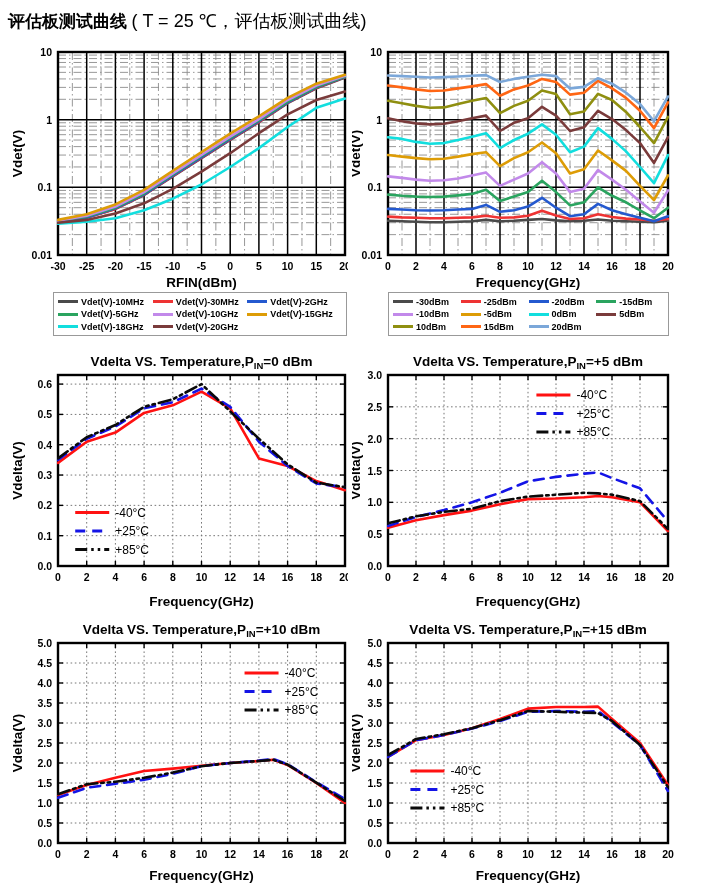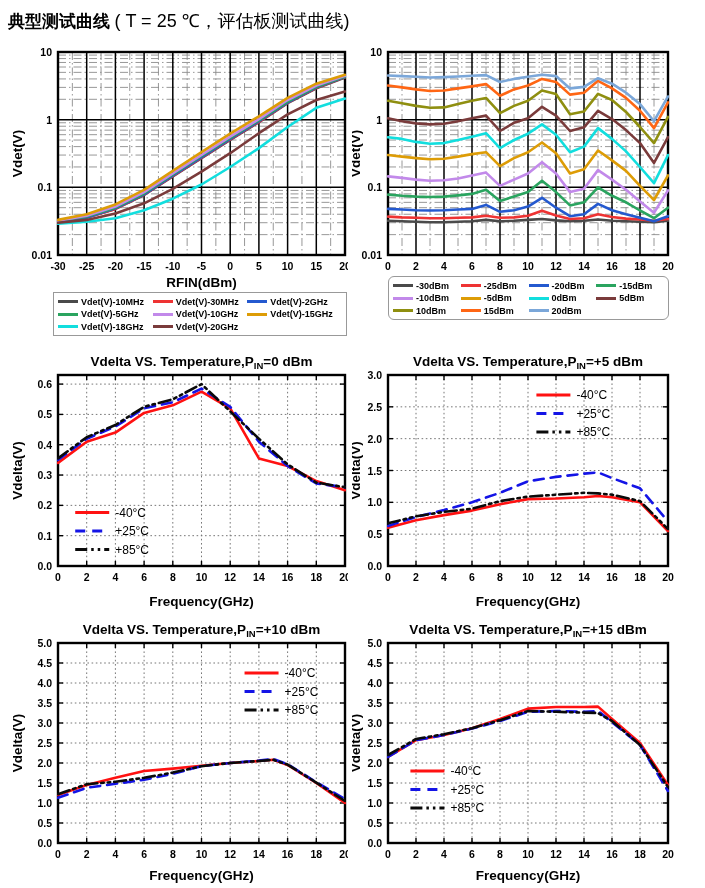--- a/index.html
+++ b/index.html
@@ -11,37 +11,37 @@
   .chart-box{position:absolute;}
   .c0{left:8px;top:42px;}
   .c1{left:352px;top:42px;}
   .c2{left:8px;top:349px;}
   .c3{left:352px;top:349px;}
   .c4{left:8px;top:617px;}
   .c5{left:352px;top:617px;}
   .legend-box{position:absolute;border:1px solid #999;background:#fff;display:flex;flex-wrap:wrap;
               align-content:center;padding:3px 4px;box-sizing:border-box;}
   #legend-0{left:53px;top:292px;width:294px;height:44px;}
-  #legend-1{left:388px;top:276px;width:281px;height:44px;border-radius:6px;}
+  #legend-1{left:388px;top:292px;width:281px;height:44px;}
   #legend-0 .lg-item{width:33.33%;}
   #legend-1 .lg-item{width:25%;}
   .lg-item{display:flex;align-items:center;height:12.5px;}
   .lg-sw{display:inline-block;width:20px;height:3px;margin-right:3px;flex:none;}
   .lg-tx{font-weight:bold;font-size:9px;color:#000;white-space:nowrap;}
   .tick{font-weight:bold;font-size:10.5px;fill:#000;}
   .axlabel{font-weight:bold;font-size:13.5px;fill:#000;}
   .ctitle{font-weight:bold;font-size:13.5px;fill:#000;}
   .lg{font-size:12px;fill:#000;}
 </style>
 </head>
 <body>
 
 <div id="page">
   <div class="header">
-    <span class="h-bold">典型测试曲线</span>
+    <span class="h-bold">评估板测试曲线</span>
     <span class="h-note">( T = 25 ℃，评估板测试曲线)</span>
   </div>
 
   <div class="chart-box c0"><svg id="svg-0" width="340" height="250" viewBox="0 0 340 250">
         <line x1="64.35" y1="10" x2="64.35" y2="213" stroke="#8c8c8c" stroke-width="0.9" stroke-dasharray="8,3,1.5,3"></line>
         <line x1="93.05" y1="10" x2="93.05" y2="213" stroke="#8c8c8c" stroke-width="0.9" stroke-dasharray="8,3,1.5,3"></line>
         <line x1="121.75" y1="10" x2="121.75" y2="213" stroke="#8c8c8c" stroke-width="0.9" stroke-dasharray="8,3,1.5,3"></line>
         <line x1="150.45" y1="10" x2="150.45" y2="213" stroke="#8c8c8c" stroke-width="0.9" stroke-dasharray="8,3,1.5,3"></line>
         <line x1="179.15" y1="10" x2="179.15" y2="213" stroke="#8c8c8c" stroke-width="0.9" stroke-dasharray="8,3,1.5,3"></line>
         <line x1="207.85000000000002" y1="10" x2="207.85000000000002" y2="213" stroke="#8c8c8c" stroke-width="0.9" stroke-dasharray="8,3,1.5,3"></line>

